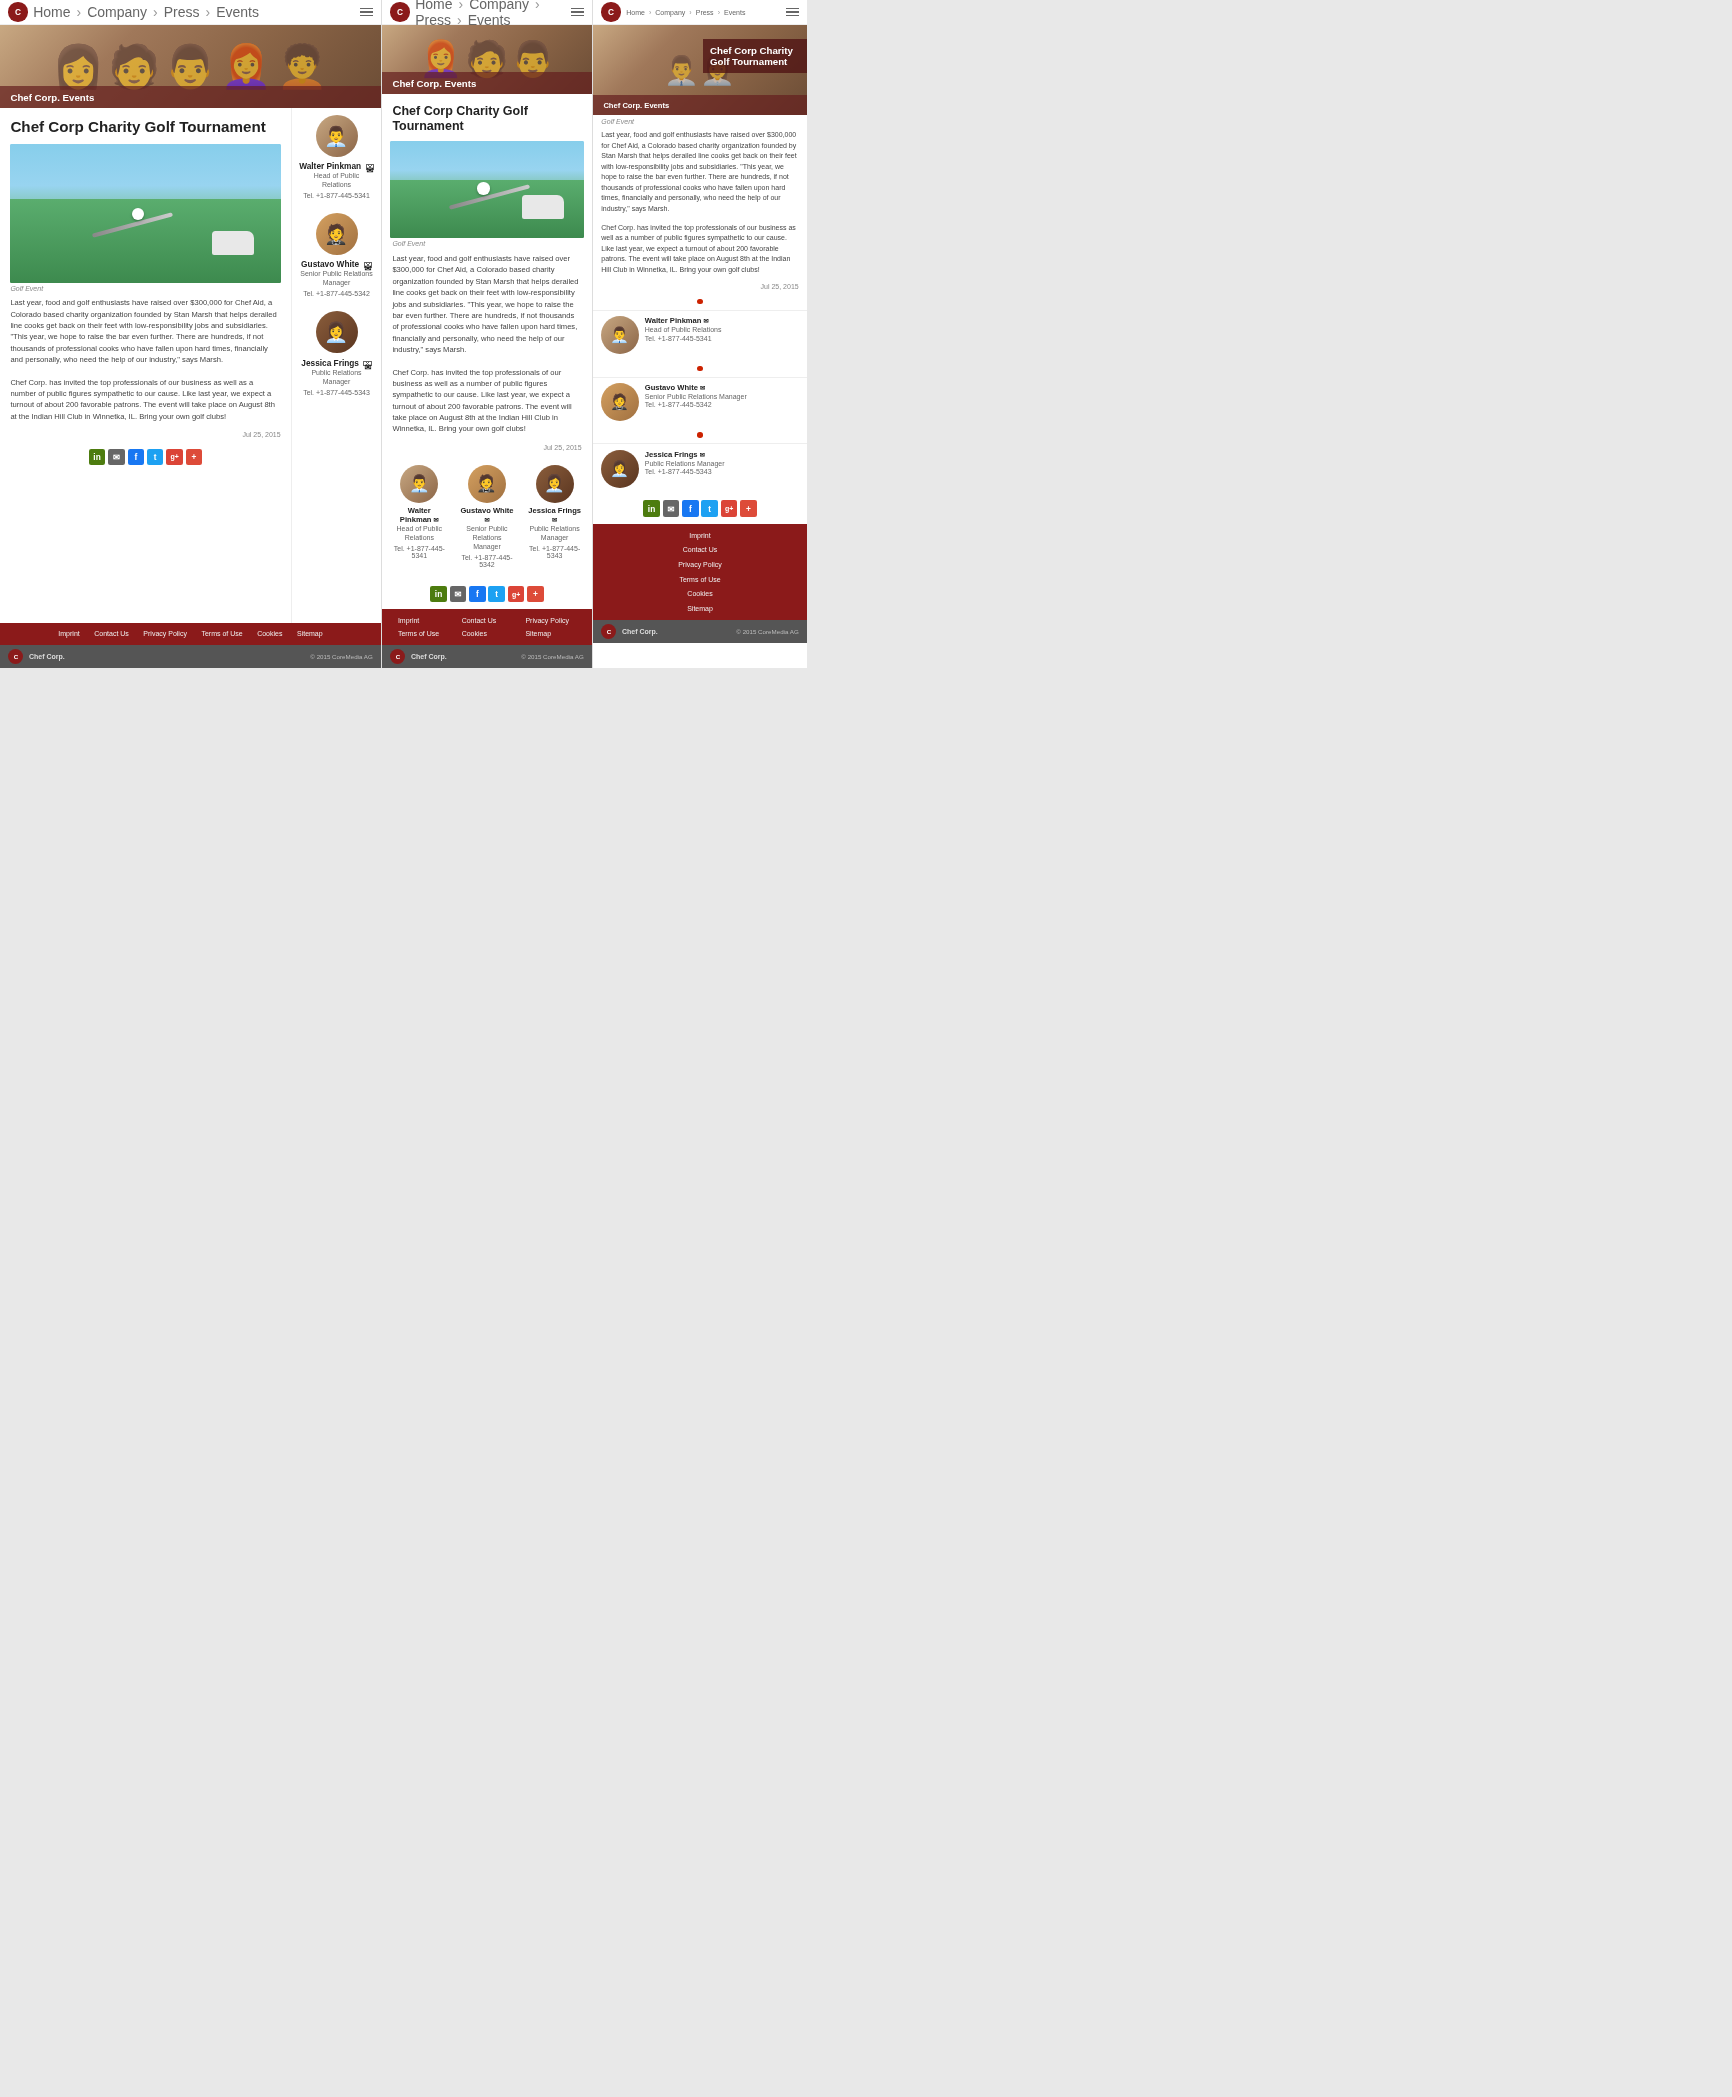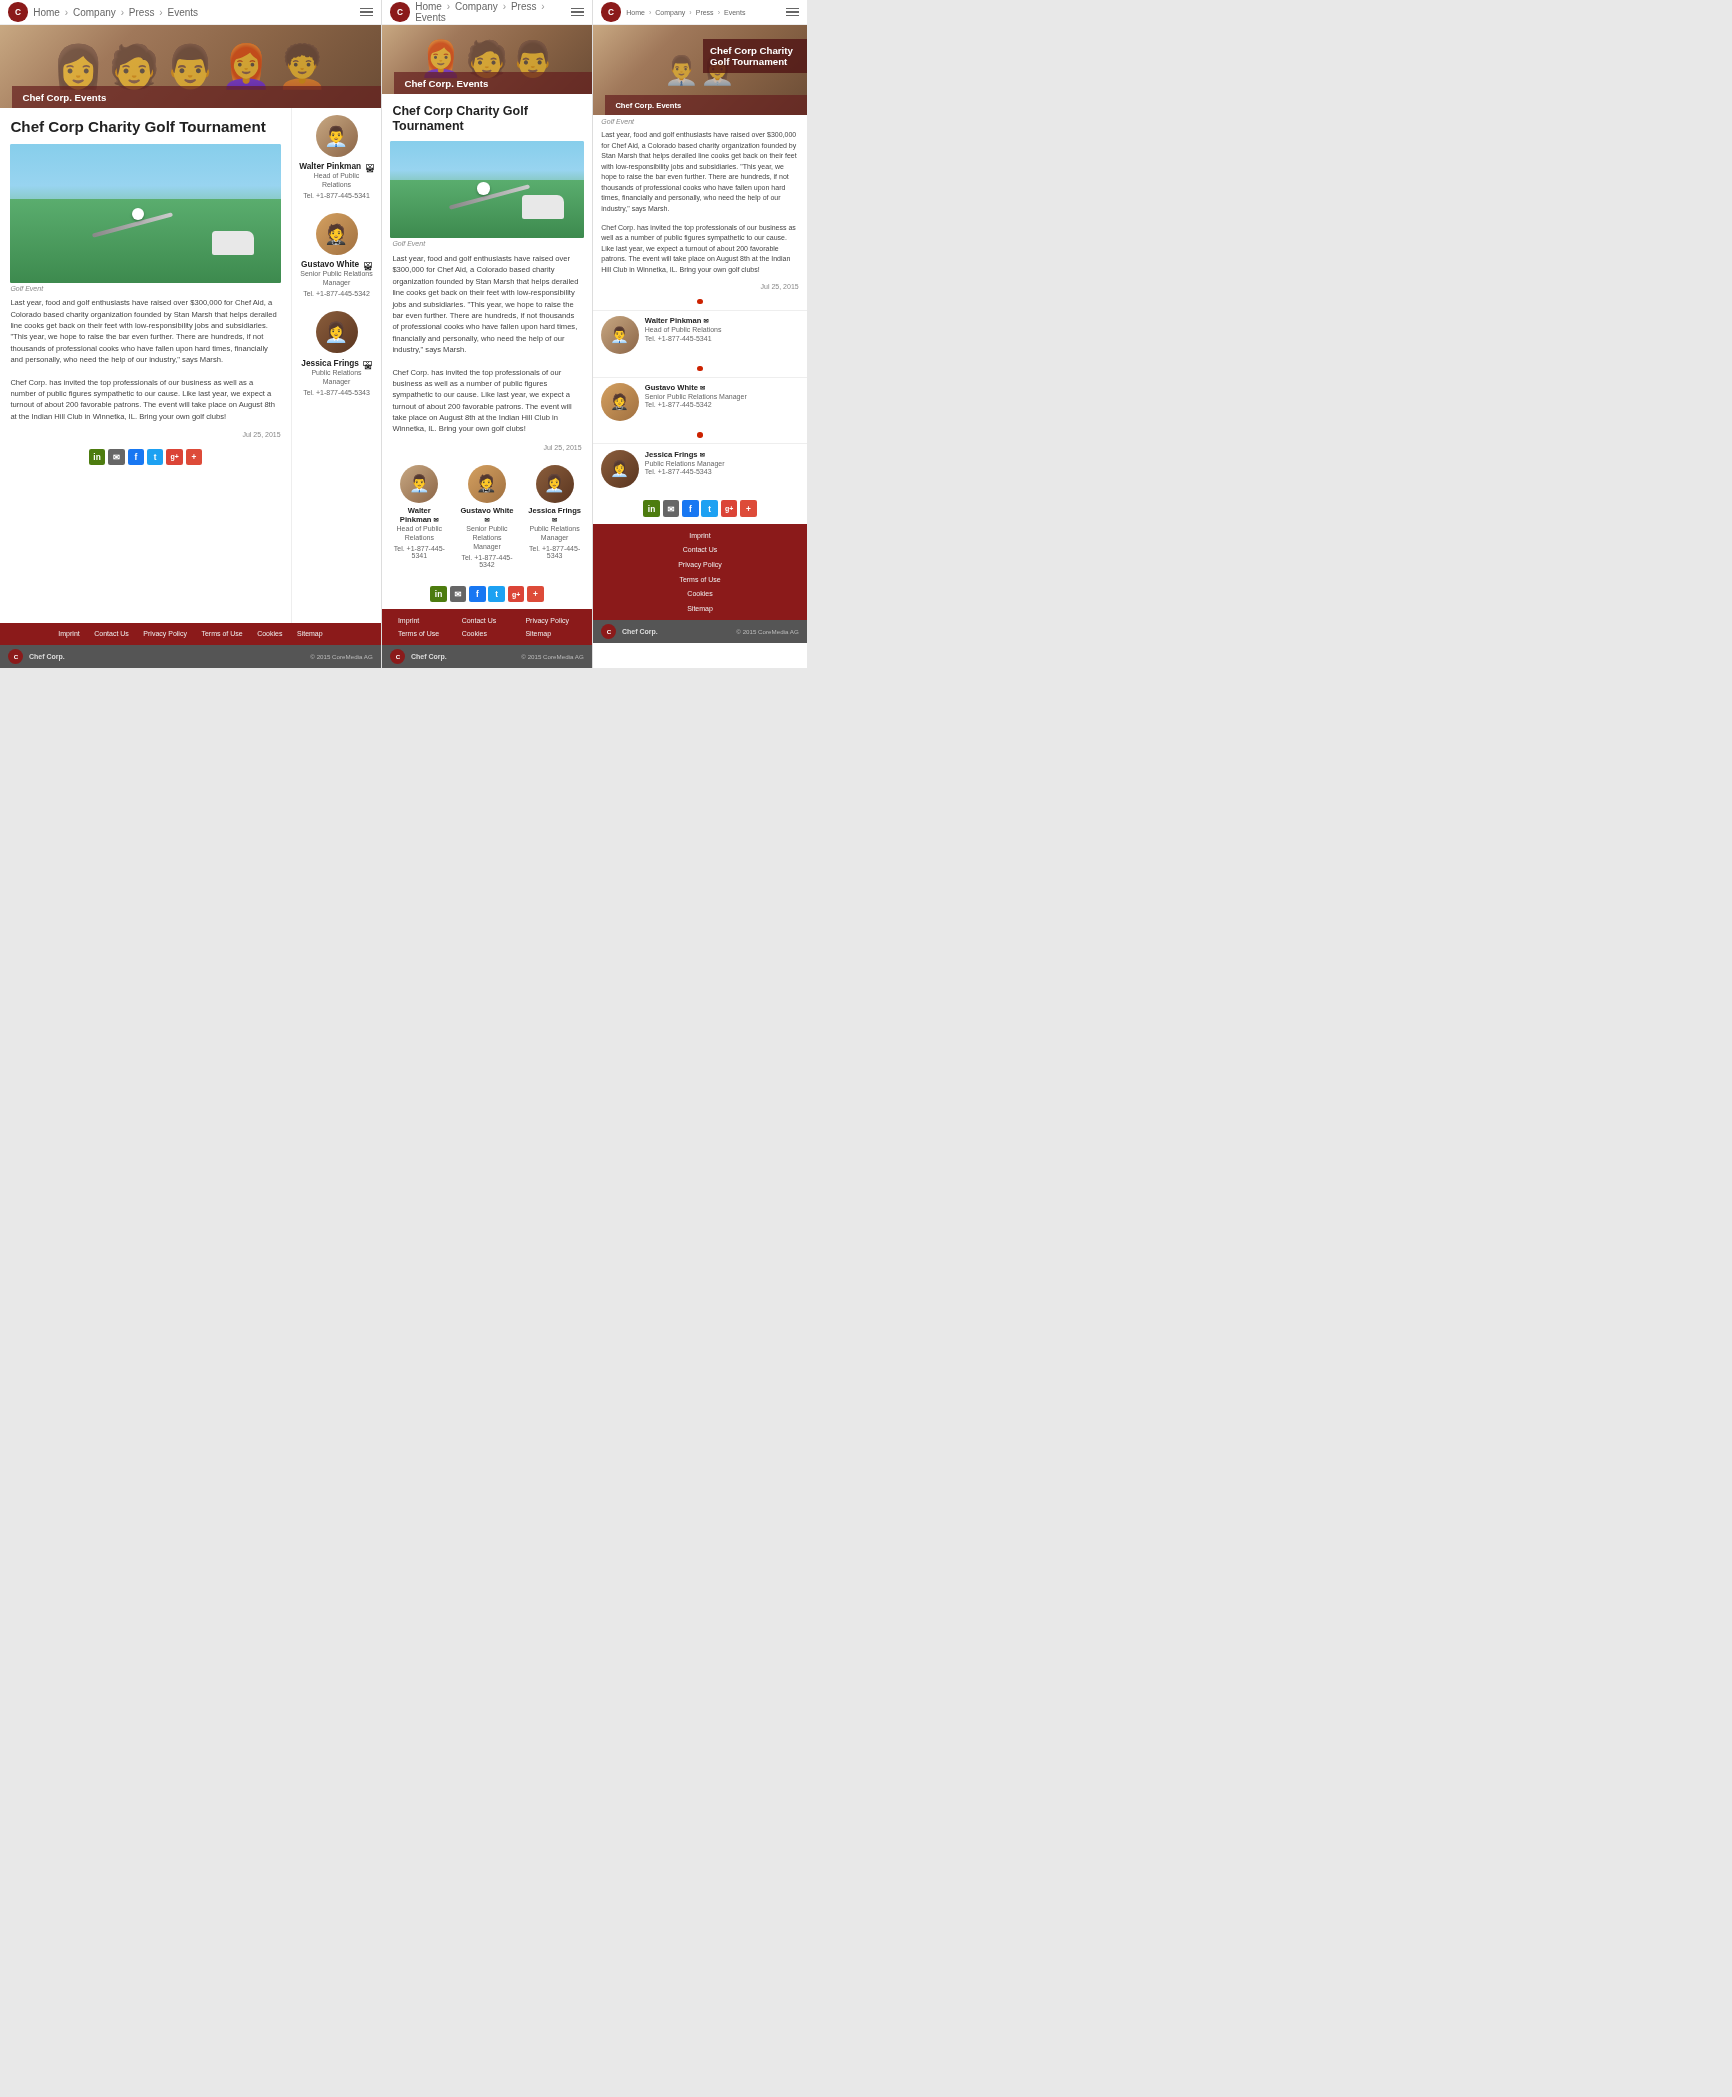--- a/index.html
+++ b/index.html
@@ -8,29 +8,29 @@
     
     .col { display: flex; flex-direction: column; }
     .col-1 { width: 381px; background: #fff; flex-shrink: 0; }
     .col-2 { width: 211px; background: #fff; flex-shrink: 0; border-left: 0.7px solid #ddd; }
     .col-3 { width: 215px; background: #fff; flex-shrink: 0; border-left: 0.7px solid #ddd; }
 
     
     .nav { display: flex; align-items: center; padding: 5.5px 8.3px; background: #fff; border-bottom: 0.7px solid #eee; height: 25px; }
     .nav-logo { width: 19.4px; height: 19.4px; border-radius: 50%; background: #8b1a1a; display: flex; align-items: center; justify-content: center; margin-right: 5.5px; flex-shrink: 0; }
     .nav-logo span { color: white; font-size: 8.3px; font-weight: bold; }
-    .nav-breadcrumb { font-size: 10px; color: #666; flex: 1; }
+    .nav-breadcrumb { font-size: 14px; color: #666; flex: 1; }
     .nav-breadcrumb a { color: #666; text-decoration: none; }
     .nav-breadcrumb span { color: #999; margin: 0 2.1px; }
     .nav-menu { display: flex; flex-direction: column; gap: 2.1px; cursor: pointer; }
     .nav-menu-bar { width: 12.5px; height: 1.4px; background: #666; }
 
     
     .hero { position: relative; height: 83px; background: linear-gradient(135deg, #c8a882 0%, #a0785a 30%, #8b6547 60%, #6b4c35 100%); overflow: hidden; }
-    .hero-overlay { position: absolute; bottom: 0; left: 12px; right: 0; background: rgba(100,30,30,0.7); padding: 5.5px 10.4px; }
+    .hero-overlay { position: absolute; bottom: 0; left: 0; right: 0; background: rgba(100,30,30,0.7); padding: 5.5px 10.4px; }
     .hero-title { color: #fff; font-size: 9.7px; font-weight: bold; }
     .hero-people { position: absolute; top: 0; left: 0; right: 0; bottom: 0; display: flex; align-items: center; justify-content: center; }
 
     
     .article-title { font-size: 15.2px; font-weight: bold; color: #222; padding: 10.4px 10.4px 7px; line-height: 1.2; }
     .article-title-sm { font-size: 12.5px; }
 
     
     .golf-image { margin: 0 10.4px; background: linear-gradient(180deg, #87CEEB 0%, #98d4f0 30%, #6db87d 60%, #4a9a58 100%); height: 139px; display: flex; align-items: flex-end; justify-content: center; position: relative; border-radius: 1.4px; overflow: hidden; }
     .golf-image-sm { height: 97px; margin: 0 8.3px; }

